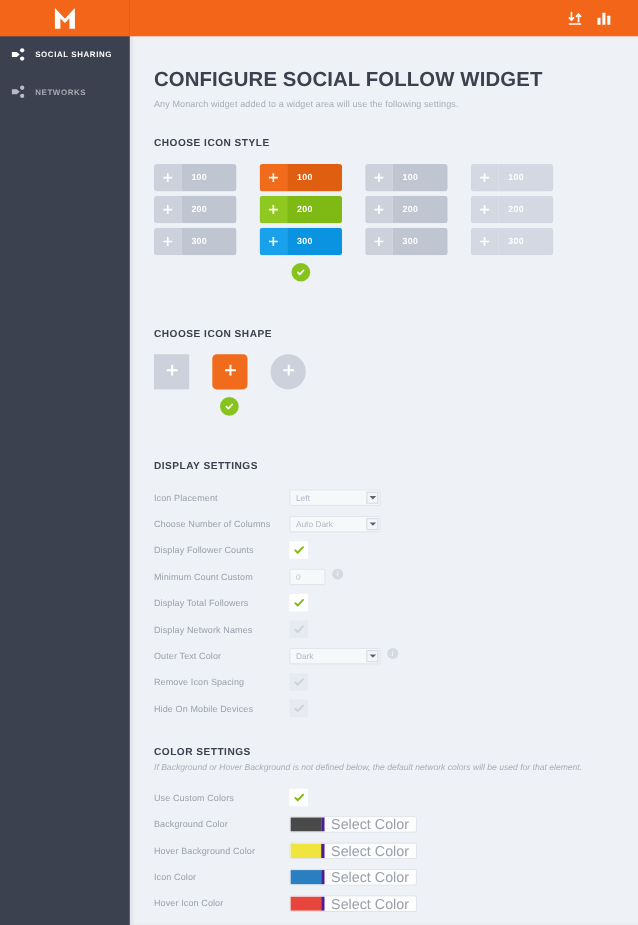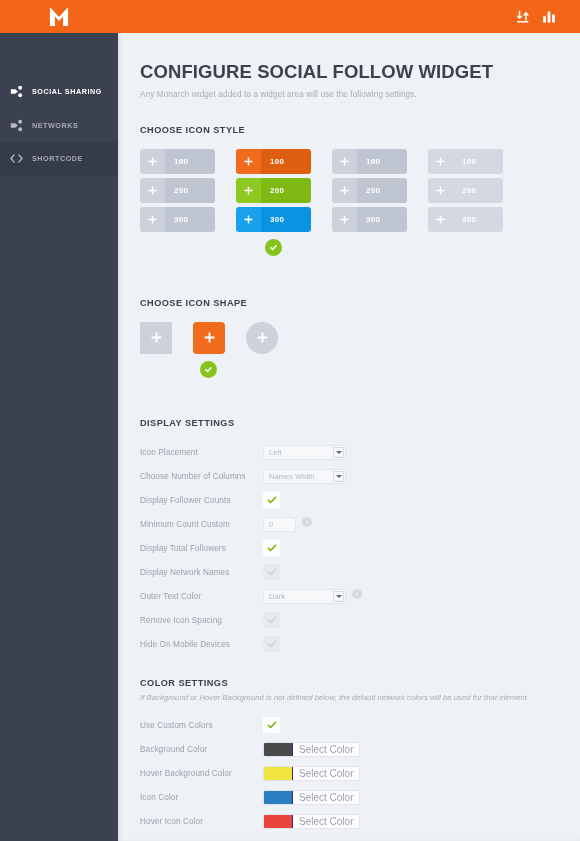--- a/index.html
+++ b/index.html
@@ -17,21 +17,21 @@
     background: #3b414f;
     flex: 0 0 118px;
     position: relative;
     z-index: 5;
   }
   .logo-bar {
     height: 33px; background: #f3661a;
     display: flex; align-items: center; justify-content: center;
   }
   .logo-m { width: 22px; height: 20px; display: block; }
-  .nav { padding-top: 0; margin-top: 42px; }
+  .nav { padding-top: 0; }
   .nav-item {
     height: 33.5px;
     display: flex; align-items: center;
     padding-left: 9px;
     position: relative;
     cursor: pointer;
   }
   .nav-item.alt { background: #353b47; }
   .nav-item.active { background: #2e333d; }
   .nav-item.active .nav-label { color: #ffffff; }
@@ -227,23 +227,23 @@
   .colorpick {
     display: flex; align-items: stretch;
     height: 15px; border: 1px solid #e0e4ea;
     border-radius: 2px; overflow: hidden;
     cursor: pointer; background: #fff;
   }
   .colorpick .sw { width: 28px; }
   .colorpick .lbl {
     padding: 0 6px;
     display: flex; align-items: center;
-    font-size: 10px; color: #9aa0ab;
+    font-size: 13px; color: #9aa0ab;
     background: #fdfdfe;
-    border-left: 1px solid #4c1d95;
+    border-left: 3px solid #4c1d95;
   }
 </style>
 </head>
 <body>
 
 <div class="app">
 
   <aside class="sidebar">
     <div class="logo-bar">
       <svg class="logo-m" viewBox="0 0 24 22">
@@ -269,29 +269,20 @@
           <svg width="13" height="13" viewBox="0 0 16 16" fill="currentColor">
             <circle cx="12.5" cy="3.4" r="2.4"></circle>
               <circle cx="12.5" cy="12.6" r="2.4"></circle>
             <path d="M1 5.2 h5.4 l3.4 2.8 -3.4 2.8 H1 z"></path>
           </svg>
         </span>
         <span class="nav-label">NETWORKS</span>
       </div>
 
 
-      <div class="nav-item alt">
-        <span class="nav-ico">
-          <svg width="13" height="13" viewBox="0 0 16 16" fill="none" stroke="currentColor" stroke-width="1.6" stroke-linecap="round" stroke-linejoin="round">
-            <path d="M5 3.5 L1.2 8 L5 12.5"></path>
-              <path d="M11 3.5 L14.8 8 L11 12.5"></path>
-          </svg>
-        </span>
-        <span class="nav-label">SHORTCODE</span>
-      </div>
 
 
     </nav>
   </aside>
 
   <main class="main">
 
     <div class="topbar">
       <span class="top-ico">
         <svg width="14" height="14" viewBox="0 0 16 16" fill="currentColor">
@@ -489,21 +480,21 @@
                     <i></i>
                   </span>
               </div>
             </div>
           </div>
 
           <div class="srow">
             <div class="slabel">Choose Number of Columns</div>
             <div class="sctl">
               <div class="sel">
-                <span>Names Width</span>
+                <span>Auto Dark</span>
                 <span class="arrow-box">
                     <i></i>
                   </span>
               </div>
             </div>
           </div>
 
           <div class="srow">
             <div class="slabel">Display Follower Counts</div>
             <div class="sctl">

